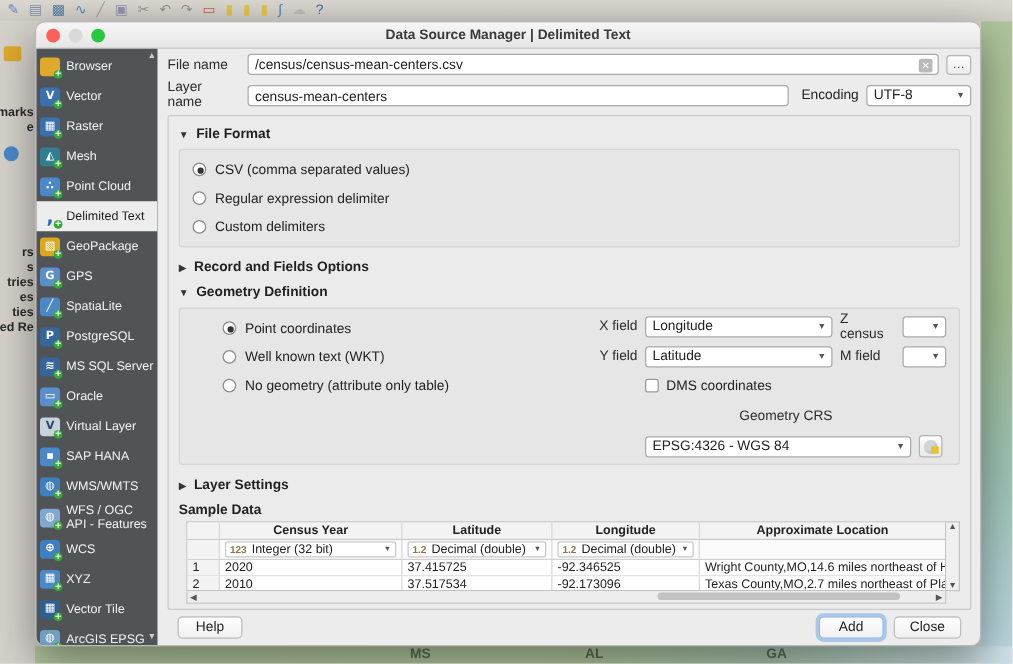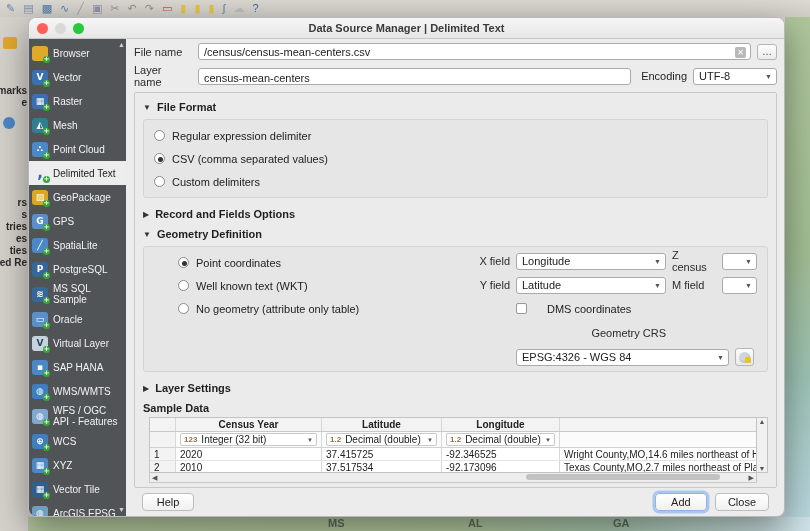--- a/index.html
+++ b/index.html
@@ -76,21 +76,21 @@
   .radio.on::after { content:""; position:absolute; left:2.5px; top:2.5px; width:5px; height:5px;
     border-radius:50%; background:#333; }
   .geo-box { display:flex; gap:10px;padding-left:34px; }
   .geo-left { width:250px; flex:0 0 250px; }
   .geo-right { flex:1; display:grid; grid-template-columns:72px 150px 44px 1fr 22px;
     grid-auto-rows:20px; gap:4px 6px; align-items:center; }
   .glabel { text-align:right; color:#2b2b2b; }
   .span2 { grid-column:4 / span 2; }
   .span3 { grid-column:2 / span 3; }
   .checkbox { width:11px; height:11px; border:1px solid #999; border-radius:2px; background:#fff; flex:0 0 11px; }
-  .dms-wrap { grid-column:2 / span 3; display:flex; align-items:flex-start; gap:20px; }
+  .dms-wrap { grid-column:2 / span 3; display:flex; align-items:flex-start; gap:6px; }
   .crs-btn { width:19px; height:18px; border:1px solid #b5b5b5; border-radius:3px;
     background:linear-gradient(#fdfdfd,#e8e8e8); position:relative; }
   .crs-btn .globe { position:absolute; left:3px; top:3px; width:11px; height:11px; border-radius:50%;
     background:radial-gradient(circle at 35% 35%, #cfd6da 0 40%, #9aa7ae 100%); }
   .crs-btn .pen { position:absolute; right:2px; bottom:2px; width:6px; height:6px; background:#e7c428; border-radius:1px; }
 
   .sample-label { font-weight:bold; padding:4px 0 3px 0; }
   .tablewrap { flex:1; display:flex; min-height:0; margin-left:6px; }
   .table { flex:1; border:1px solid #c3c3c3; background:#fff; display:flex; flex-direction:column; overflow:hidden; }
   .trow { display:flex; flex:0 0 13px; border-bottom:1px solid #e3e3e3; font-size:10px; align-items:stretch; }
@@ -214,21 +214,21 @@
           <div class="side-item">
     <span class="s-icon" style="background:#4a88c7;color:#fff;">╱<span class="plus">+</span></span>
     <span class="lbl">SpatiaLite</span>
   </div>
           <div class="side-item">
     <span class="s-icon" style="background:#36679a;color:#fff;">P<span class="plus">+</span></span>
     <span class="lbl">PostgreSQL</span>
   </div>
           <div class="side-item">
     <span class="s-icon" style="background:#36679a;color:#fff;">≋<span class="plus">+</span></span>
-    <span class="lbl">MS SQL Sample</span>
+    <span class="lbl">MS SQL Server</span>
   </div>
           <div class="side-item">
     <span class="s-icon" style="background:#5b8fc9;color:#fff;">▭<span class="plus">+</span></span>
     <span class="lbl">Oracle</span>
   </div>
           <div class="side-item">
     <span class="s-icon" style="background:#c6d2dc;color:#2b4a66;">V<span class="plus">+</span></span>
     <span class="lbl">Virtual Layer</span>
   </div>
           <div class="side-item">
@@ -283,26 +283,26 @@
           </div>
         </div>
 
         <div class="panel">
           <div class="sec-head">
             <span class="tri">▼</span>
             <span>File Format</span>
           </div>
           <div class="groupbox" id="file-format-box">
               <div class="radio-row">
+     <span class="radio on"></span>
+     <span>CSV (comma separated values)</span>
+   </div>
+              <div class="radio-row">
      <span class="radio"></span>
      <span>Regular expression delimiter</span>
-   </div>
-              <div class="radio-row">
-     <span class="radio on"></span>
-     <span>CSV (comma separated values)</span>
    </div>
               <div class="radio-row">
      <span class="radio"></span>
      <span>Custom delimiters</span>
    </div>
             </div>
 
           <div class="sec-head">
             <span class="tri">▶</span>
             <span>Record and Fields Options</span>
@@ -376,20 +376,21 @@
           </div>
 
           <div class="sample-label">Sample Data</div>
           <div class="tablewrap">
             <div class="table" id="sample-table">
                 <div class="trow header">
   <div class="tc num"></div>
                   <div class="tc c1">Census Year</div>
                   <div class="tc c2">Latitude</div>
                   <div class="tc c3">Longitude</div>
+                  <div class="tc c4">Approximate Location</div>
                 </div>
                 <div class="trow types">
   <div class="tc num"></div>
                   <div class="tc c1">
                     <span class="typ">
       <span class="pfx">123</span>
       <span>Integer (32 bit)</span>
       <span class="arr">▼</span>
     </span>
                   </div>

